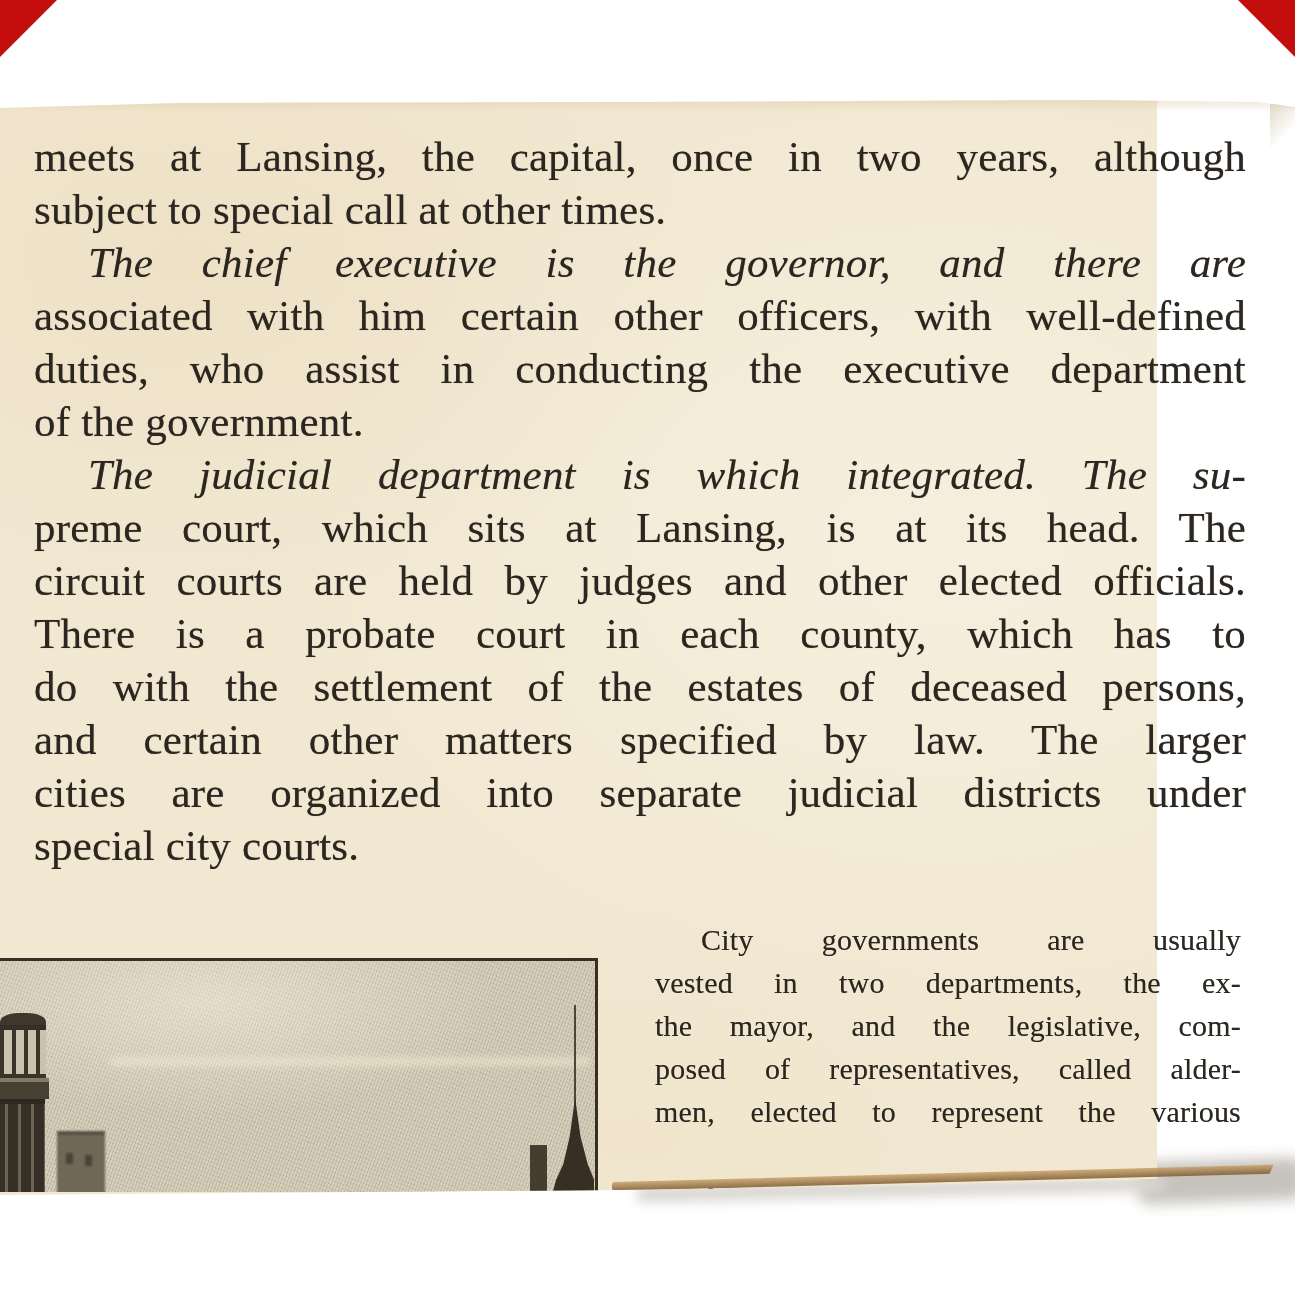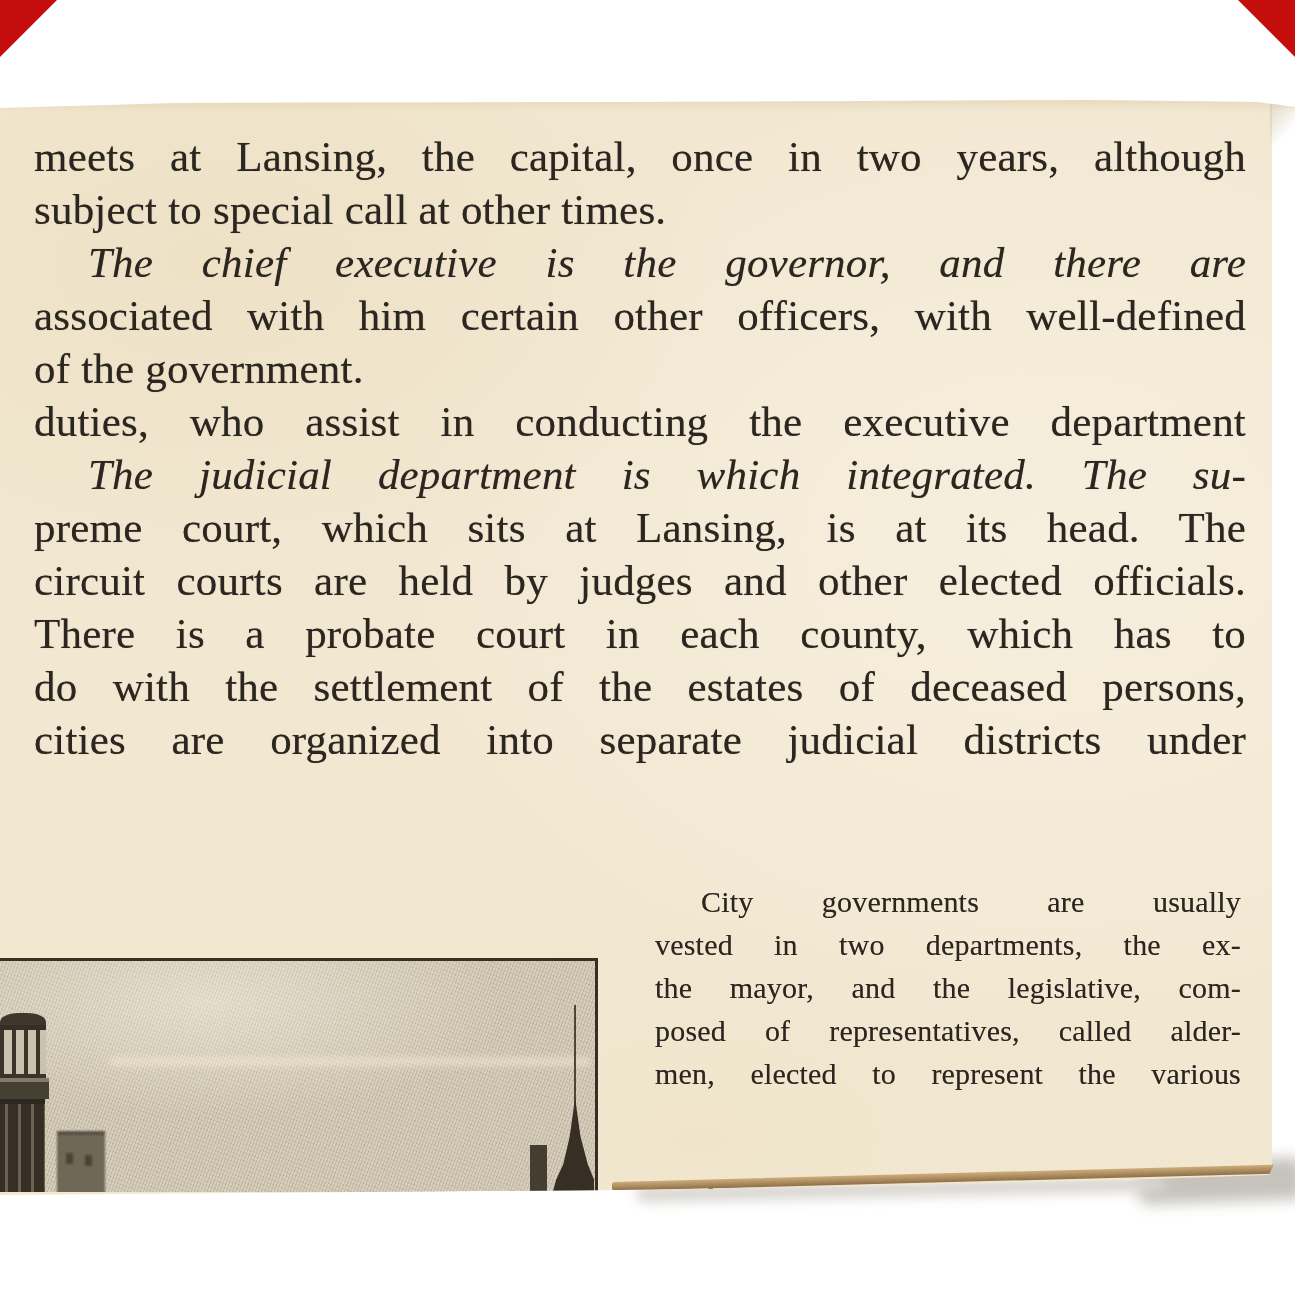--- a/index.html
+++ b/index.html
@@ -11,21 +11,21 @@
   .corner-mark.left{left:0;top:0;border-top:57px solid var(--red,#c40d0d);border-right:57px solid transparent;}
   .corner-mark.right{right:0;top:0;border-top:57px solid var(--red,#c40d0d);border-left:57px solid transparent;}
 
   
   .shadow-br{position:absolute;left:1138px;top:1160px;width:165px;height:42px;background:#c6c3bd;
              border-radius:10px;filter:blur(7px);transform:rotate(-2deg);}
   .shadow-bm{position:absolute;left:636px;top:1181px;width:530px;height:16px;background:#d9d6d0;
              border-radius:8px;filter:blur(6px);transform:rotate(-1.2deg);}
 
   
-  .paper{position:absolute;left:0;top:0;width:1272px;height:1295px;
+  .paper{position:absolute;left:0;top:0;width:1157px;height:1295px;
          background-color:var(--paper,#f2e8d2);
          background-image:
            radial-gradient(ellipse 760px 520px at 16% 20%, rgba(234,219,188,0.55), rgba(0,0,0,0) 70%),
            radial-gradient(ellipse 900px 650px at 82% 42%, rgba(248,241,226,0.75), rgba(0,0,0,0) 72%),
            radial-gradient(ellipse 600px 340px at 55% 88%, rgba(238,226,198,0.5), rgba(0,0,0,0) 70%);
          clip-path:polygon(0px 108px,180px 103px,620px 102px,1090px 100px,1258px 102px,1295px 107px,
                            1295px 1118px,1269px 1175px,1120px 1180px,860px 1186px,620px 1190px,
                            240px 1193px,0px 1195px);}
   .paper::before{content:"";position:absolute;left:0;top:99px;width:1295px;height:13px;
          background:linear-gradient(#d7c5a0,rgba(0,0,0,0));opacity:.45;}
@@ -35,21 +35,21 @@
          background:linear-gradient(#c8a26b,#7c5a30);opacity:.85;transform:rotate(-1.5deg);transform-origin:left center;}
 
   
   .main-text{position:absolute;left:34px;top:130px;width:1212px;color:var(--ink,#2b2620);
              font-size:43px;line-height:53px;letter-spacing:.2px;
              text-shadow:0 0 .7px rgba(43,38,32,.55);}
   .tl{height:53px;white-space:nowrap;}
   .tl.j{white-space:normal;text-align:justify;text-align-last:justify;}
   .tl.ind{text-indent:54px;font-style:italic;}
 
-  .right-col{position:absolute;left:655px;top:880px;width:586px;color:var(--ink,#2b2620);
+  .right-col{position:absolute;left:655px;top:918px;width:586px;color:var(--ink,#2b2620);
              font-size:30px;line-height:43px;letter-spacing:.2px;
              text-shadow:0 0 .6px rgba(43,38,32,.5);}
   .cl{height:43px;white-space:normal;text-align:justify;text-align-last:justify;}
   .cl.ind{text-indent:46px;}
   .cut-frag{position:absolute;left:655px;top:1176px;width:400px;height:14px;overflow:hidden;
             color:var(--ink,#2b2620);font-size:30px;line-height:43px;text-shadow:0 0 .6px rgba(43,38,32,.5);}
 
   
   .photo{position:absolute;left:0;top:958px;width:598px;height:234px;box-sizing:border-box;
          border-top:3px solid #352f24;border-right:3px solid #352f24;overflow:hidden;
@@ -88,28 +88,30 @@
   <div class="shadow-bm"></div>
 
   <div class="paper">
     <div class="fold-shade"></div>
 
     <div class="main-text">
       <div class="tl j">meets at Lansing, the capital, once in two years, although</div>
       <div class="tl">subject to special call at other times.</div>
       <div class="tl j ind">The chief executive is the governor, and there are</div>
       <div class="tl j">associated with him certain other officers, with well-defined</div>
+      <div class="tl j">duties, who assist in conducting the executive department</div>
       <div class="tl">of the government.</div>
-      <div class="tl j">duties, who assist in conducting the executive department</div>
       <div class="tl j ind">The judicial department is which integrated.  The su-</div>
       <div class="tl j">preme court, which sits at Lansing, is at its head.  The</div>
       <div class="tl j">circuit courts are held by judges and other elected officials.</div>
       <div class="tl j">There is a probate court in each county, which has to</div>
       <div class="tl j">do with the settlement of the estates of deceased persons,</div>
+      <div class="tl j">and certain other matters specified by law.  The larger</div>
       <div class="tl j">cities are organized into separate judicial districts under</div>
+      <div class="tl">special city courts.</div>
     </div>
 
     <div class="right-col">
       <div class="cl ind">City governments are usually</div>
       <div class="cl">vested in two departments, the ex-</div>
       <div class="cl">the mayor, and the legislative, com-</div>
       <div class="cl">posed of representatives, called alder-</div>
       <div class="cl">men, elected to represent the various</div>
     </div>
     <div class="cut-frag">wards</div>

